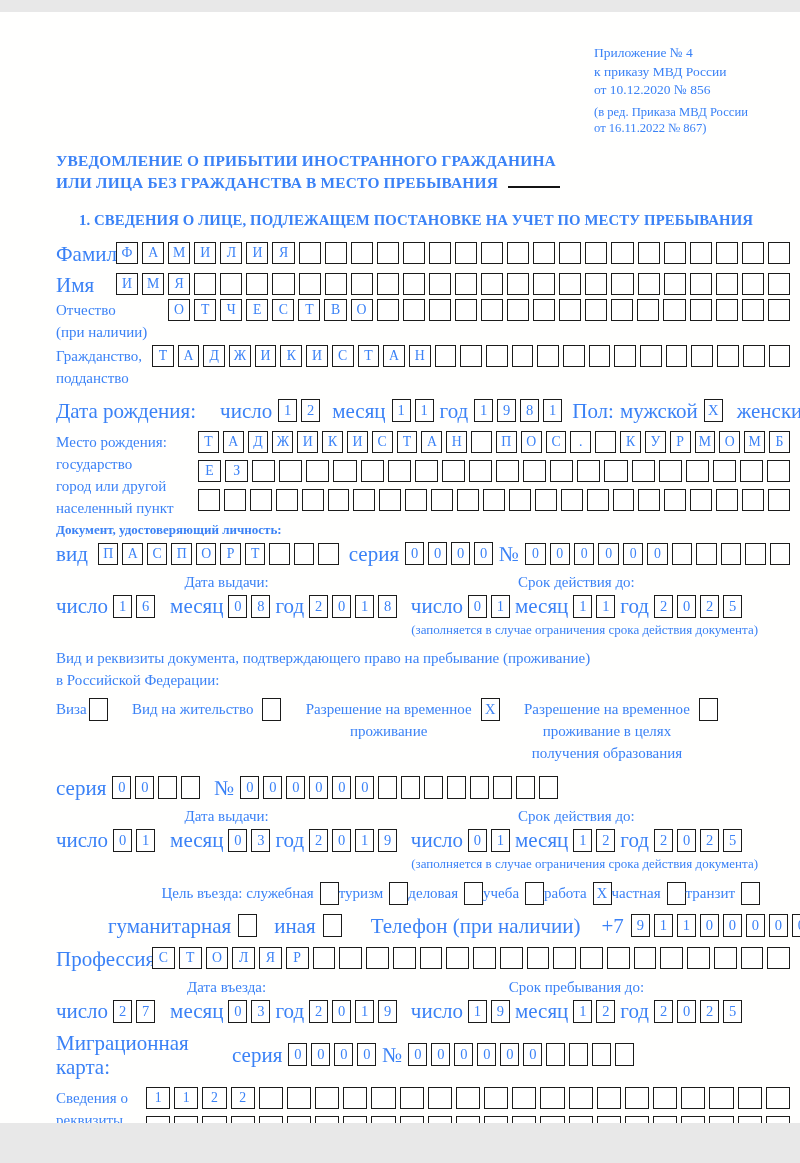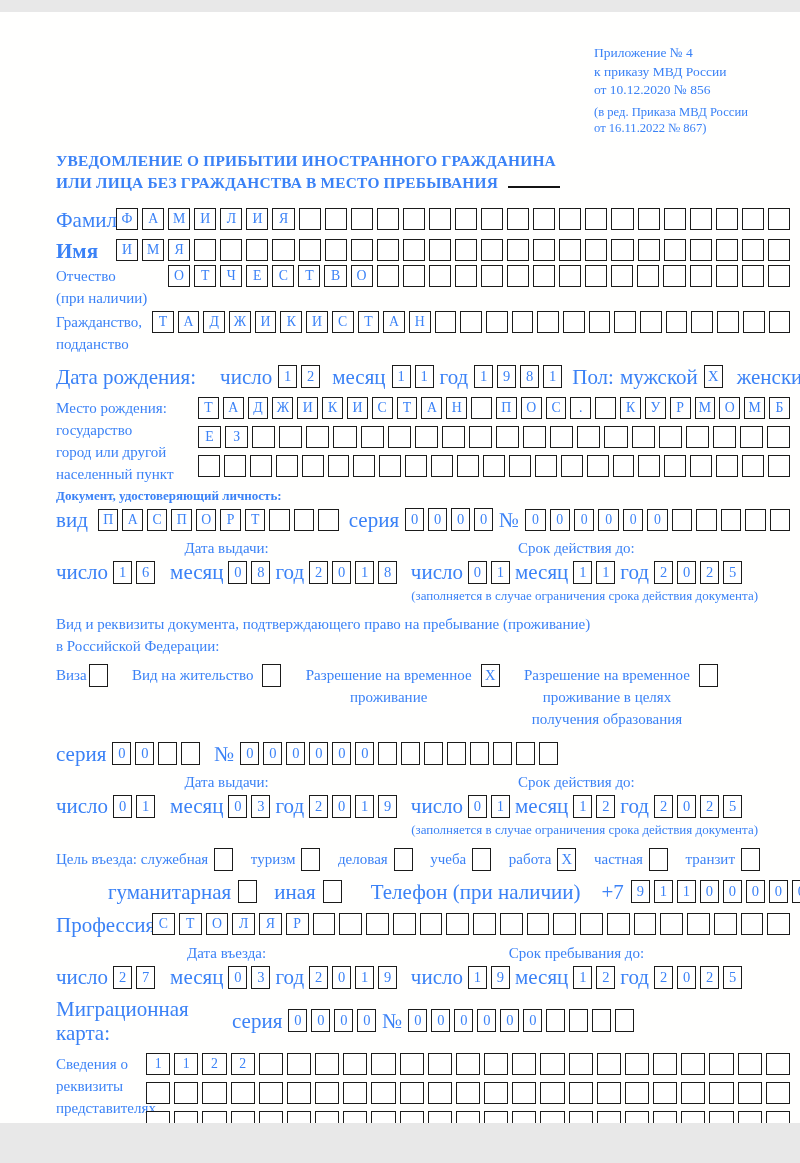--- a/index.html
+++ b/index.html
@@ -27,21 +27,21 @@
   .dates-row{display:flex;justify-content:space-between;margin-top:8px;padding-right:48px;}
   .dgroup{flex:none;}
   .dhead{text-align:center;font-size:15px;margin-bottom:3px;}
   .dline{display:flex;align-items:center;gap:5px;}
   .dline .lbl{line-height:25px;}
   .note-right{text-align:right;font-size:13px;padding-right:32px;margin-top:3px;}
   .intro{font-size:15px;line-height:1.5;margin-top:9px;}
   .viza-row{display:flex;justify-content:space-between;align-items:flex-start;margin-top:6px;padding-right:72px;}
   .vopt{display:flex;align-items:flex-start;gap:9px;}
   .vopt .vlines{font-size:15px;line-height:22px;text-align:center;}
-  .purpose-row{display:flex;justify-content:space-between;align-items:center;margin-top:10px;padding-right:30px;}
+  .purpose-row{display:flex;justify-content:flex-end;align-items:center;margin-top:10px;padding-right:30px;}
   .pitem{display:flex;align-items:center;gap:6px;font-size:15px;}
   .phone-row{display:flex;align-items:center;gap:7px;margin-top:9px;padding-left:52px;}
 </style>
 </head>
 <body>
 
 <div class="page">
 
   <div class="appendix">
     <div>Приложение № 4</div>
@@ -54,20 +54,21 @@
   </div>
 
 
   <div class="title">
     <div>УВЕДОМЛЕНИЕ О ПРИБЫТИИ ИНОСТРАННОГО ГРАЖДАНИНА</div>
     <div>
       <span>ИЛИ ЛИЦА БЕЗ ГРАЖДАНСТВА В МЕСТО ПРЕБЫВАНИЯ</span><span class="blank-line"></span>
     </div>
   </div>
 
+  <div class="sec">1. СВЕДЕНИЯ О ЛИЦЕ, ПОДЛЕЖАЩЕМ ПОСТАНОВКЕ НА УЧЕТ ПО МЕСТУ ПРЕБЫВАНИЯ</div>
 
   <div class="frow" style="margin-top:13px;">
     <span class="lbl" style="width:54px;">Фамилия</span>
     <span class="cells">
         <span class="cell">Ф</span>
         <span class="cell">А</span>
         <span class="cell">М</span>
         <span class="cell">И</span>
         <span class="cell">Л</span>
         <span class="cell">И</span>
@@ -88,21 +89,21 @@
         <span class="cell"></span>
         <span class="cell"></span>
         <span class="cell"></span>
         <span class="cell"></span>
         <span class="cell"></span>
         <span class="cell"></span>
       </span>
   </div>
 
   <div class="frow">
-    <span class="lbl" style="width:54px;font-weight:bold;">Имя</span>
+    <span class="lbl" style="width:54px;">Имя</span>
     <span class="cells">
         <span class="cell">И</span>
         <span class="cell">М</span>
         <span class="cell">Я</span>
         <span class="cell"></span>
         <span class="cell"></span>
         <span class="cell"></span>
         <span class="cell"></span>
         <span class="cell"></span>
         <span class="cell"></span>

